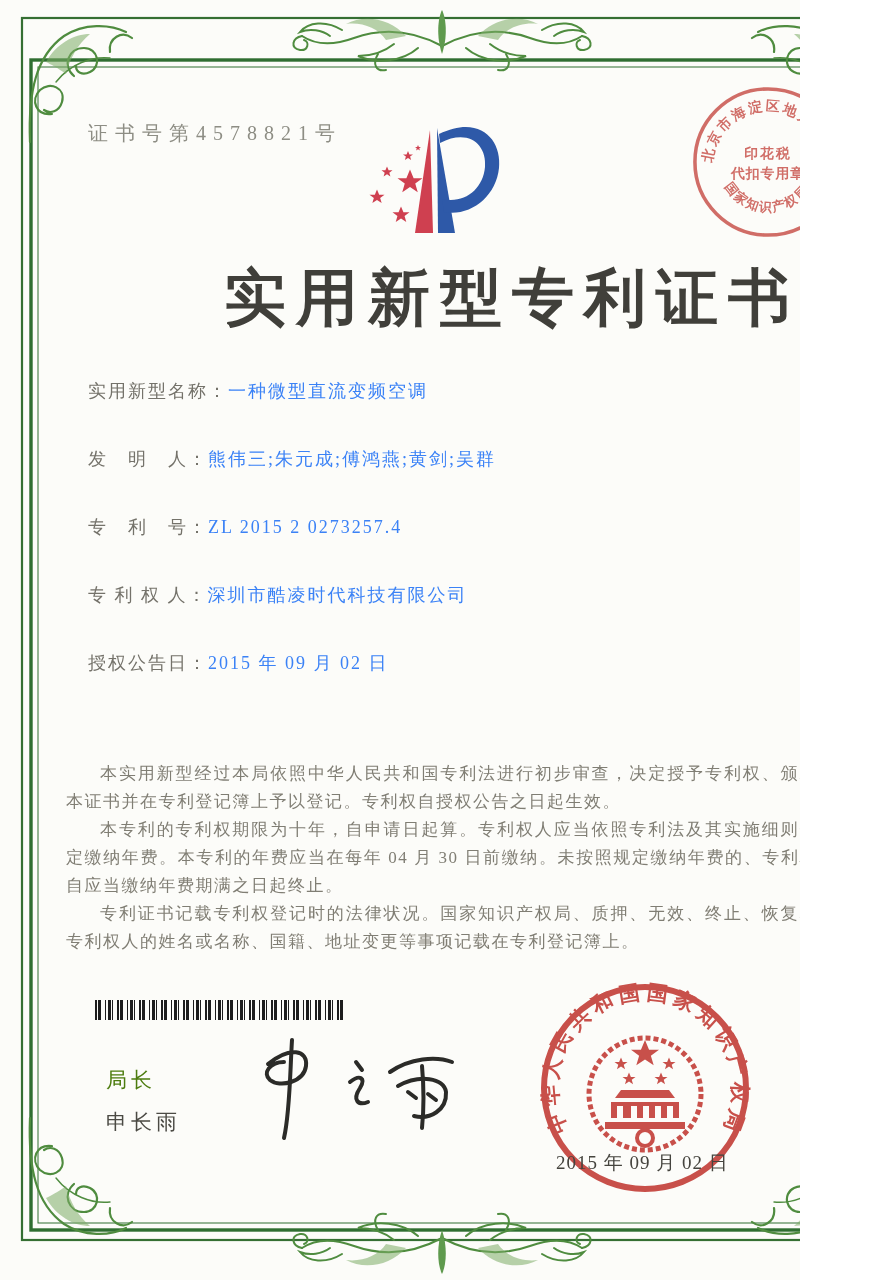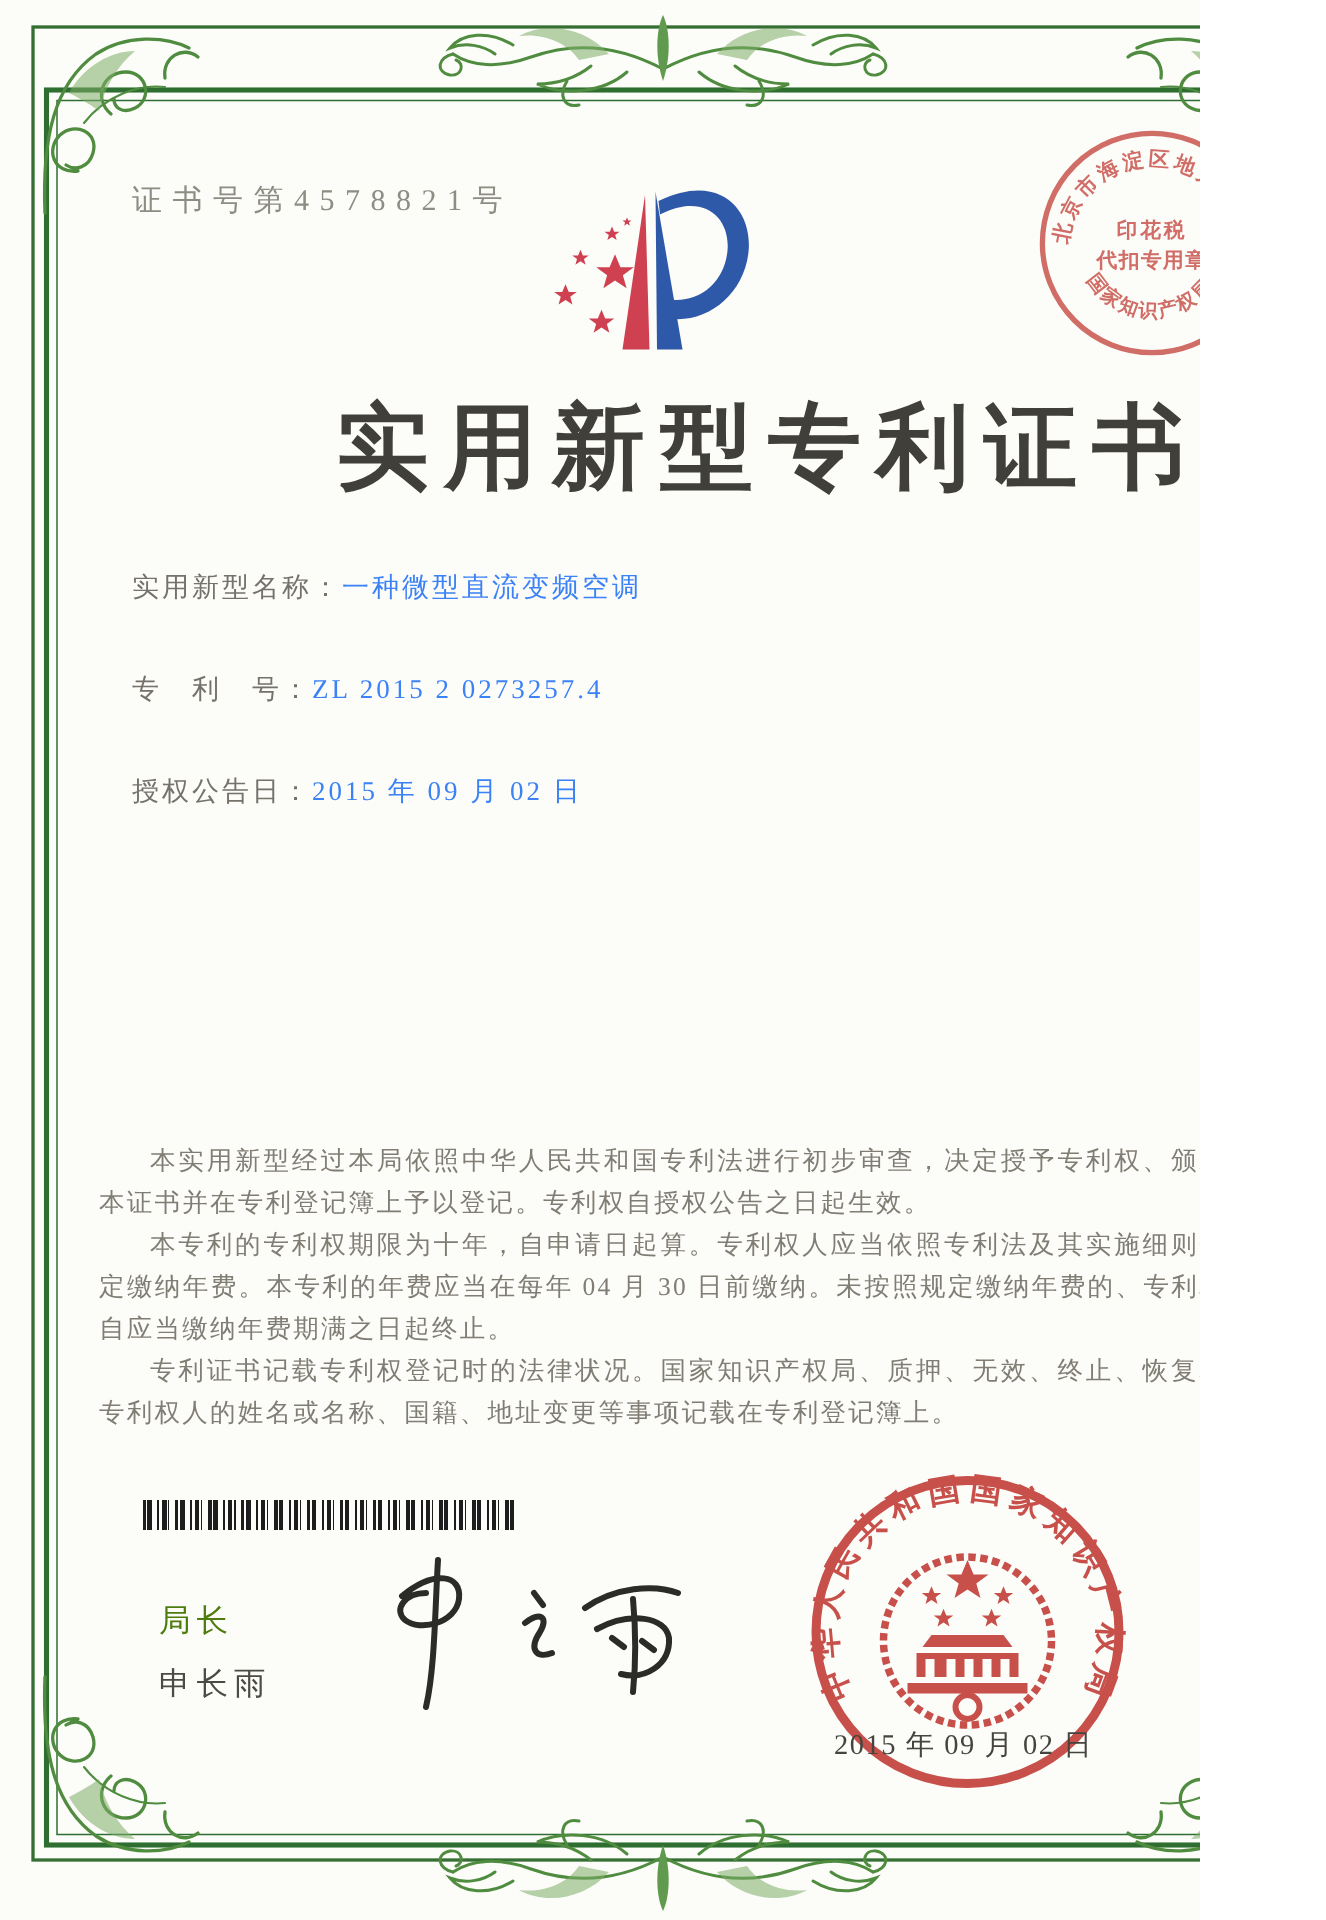--- a/index.html
+++ b/index.html
@@ -119,21 +119,27 @@
     <text x="79" y="95" text-anchor="middle" fill="#c9554e" font-size="14" letter-spacing="1" font-weight="bold">代扣专用章</text>
   </svg>
 
   <div class="abs title">实用新型专利证书</div>
 
   <div class="abs fields">
     <div class="field-row">
       <span class="lbl">实用新型名称：</span><span class="val">一种微型直流变频空调</span>
     </div>
     <div class="field-row">
+      <span class="lbl">发　明　人：</span><span class="val">熊伟三;朱元成;傅鸿燕;黄剑;吴群</span>
+    </div>
+    <div class="field-row">
       <span class="lbl">专　利　号：</span><span class="val">ZL 2015 2 0273257.4</span>
+    </div>
+    <div class="field-row">
+      <span class="lbl">专 利 权 人：</span><span class="val">深圳市酷凌时代科技有限公司</span>
     </div>
     <div class="field-row">
       <span class="lbl">授权公告日：</span><span class="val">2015 年 09 月 02 日</span>
     </div>
   </div>
 
   <div class="abs paras">
     <p>本实用新型经过本局依照中华人民共和国专利法进行初步审查，决定授予专利权、颁发本证书并在专利登记簿上予以登记。专利权自授权公告之日起生效。</p>
     <p>本专利的专利权期限为十年，自申请日起算。专利权人应当依照专利法及其实施细则规定缴纳年费。本专利的年费应当在每年 04 月 30 日前缴纳。未按照规定缴纳年费的、专利权自应当缴纳年费期满之日起终止。</p>
     <p>专利证书记载专利权登记时的法律状况。国家知识产权局、质押、无效、终止、恢复和专利权人的姓名或名称、国籍、地址变更等事项记载在专利登记簿上。</p>

